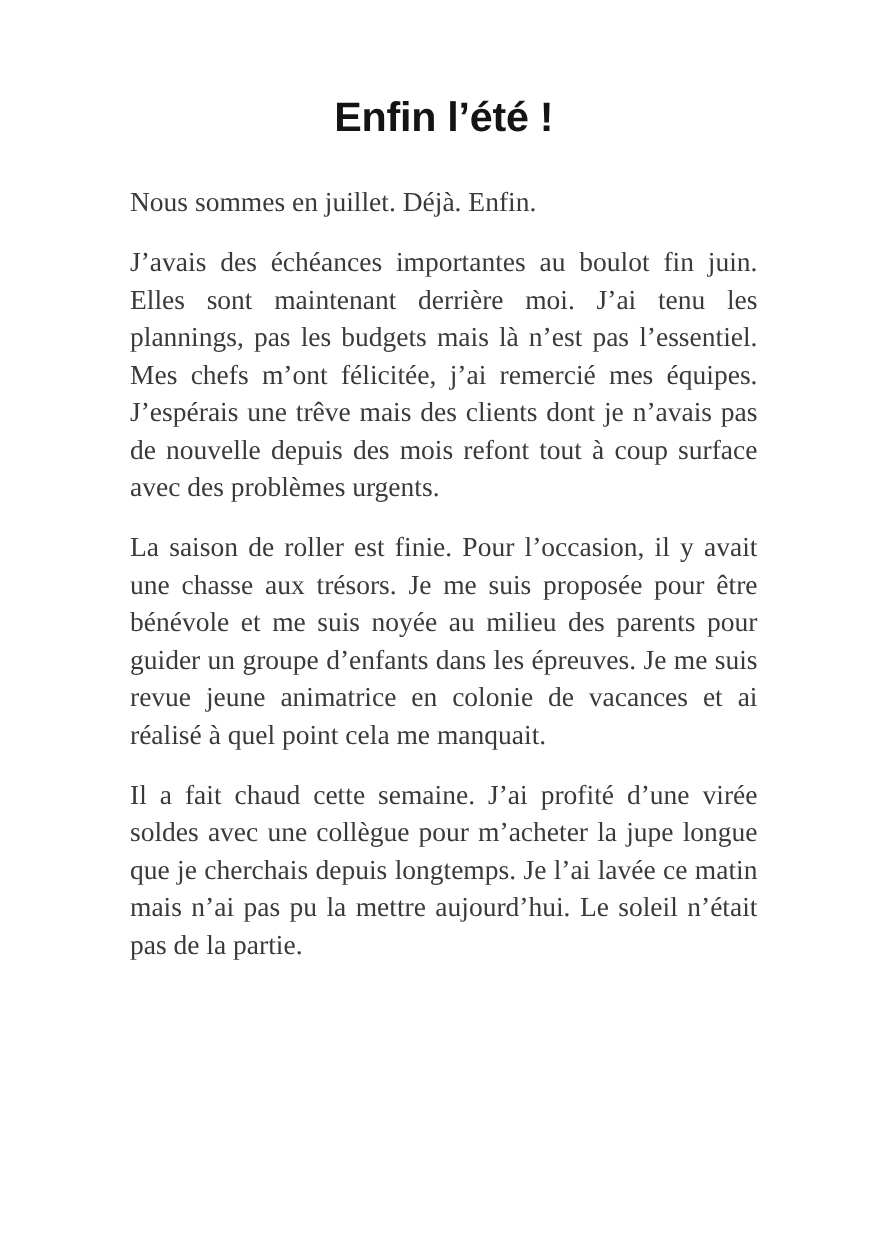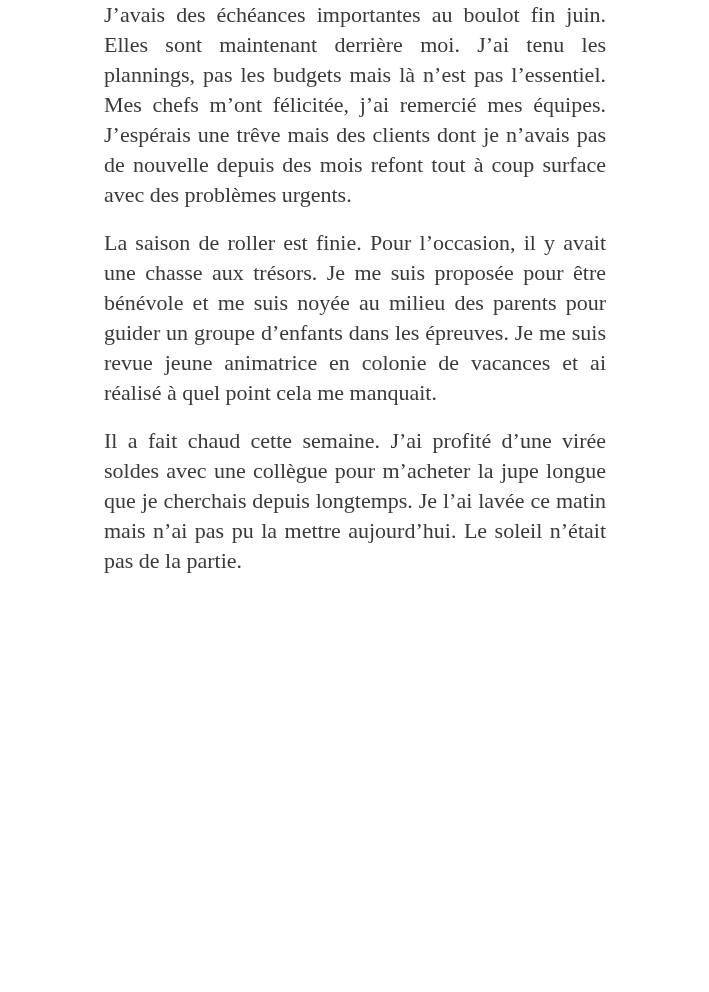--- a/index.html
+++ b/index.html
@@ -57,19 +57,21 @@
     font-family: "Liberation Serif", "DejaVu Serif", serif;
     font-size: 12.5px;
     color: var(--color-page_number);
   }
 </style>
 </head>
 <body>
 
 <div class="sheet">
   <div class="content">
+    <h1 class="doc-title">Enfin l’été !</h1>
     <div class="body-text">
+      <p>Nous sommes en juillet. Déjà. Enfin.</p>
       <p>J’avais des échéances importantes au boulot fin juin. Elles sont maintenant derrière moi. J’ai tenu les plannings, pas les budgets mais là n’est pas l’essentiel. Mes chefs m’ont félicitée, j’ai remercié mes équipes. J’espérais une trêve mais des clients dont je n’avais pas de nouvelle depuis des mois refont tout à coup surface avec des problèmes urgents.</p>
       <p>La saison de roller est finie. Pour l’occasion, il y avait une chasse aux trésors. Je me suis proposée pour être bénévole et me suis noyée au milieu des parents pour guider un groupe d’enfants dans les épreuves. Je me suis revue jeune animatrice en colonie de vacances et ai réalisé à quel point cela me manquait.</p>
       <p>Il a fait chaud cette semaine. J’ai profité d’une virée soldes avec une collègue pour m’acheter la jupe longue que je cherchais depuis longtemps. Je l’ai lavée ce matin mais n’ai pas pu la mettre aujourd’hui. Le soleil n’était pas de la partie.</p>
     </div>
   </div>
 </div>
 
 </body></html>

